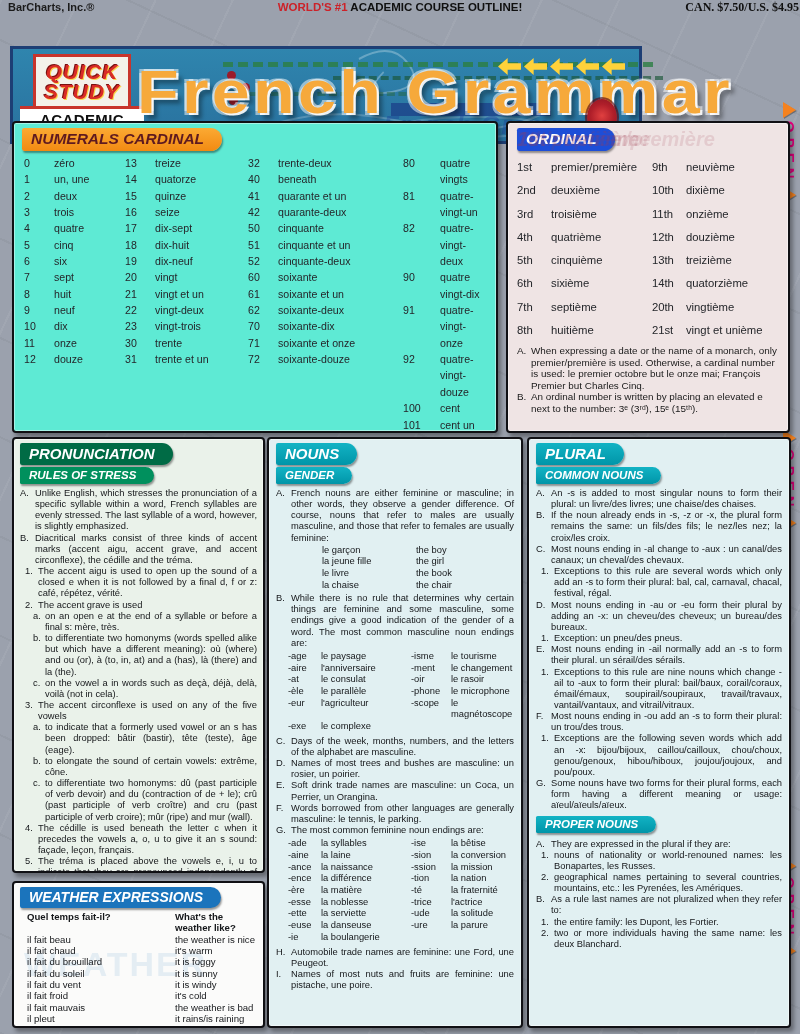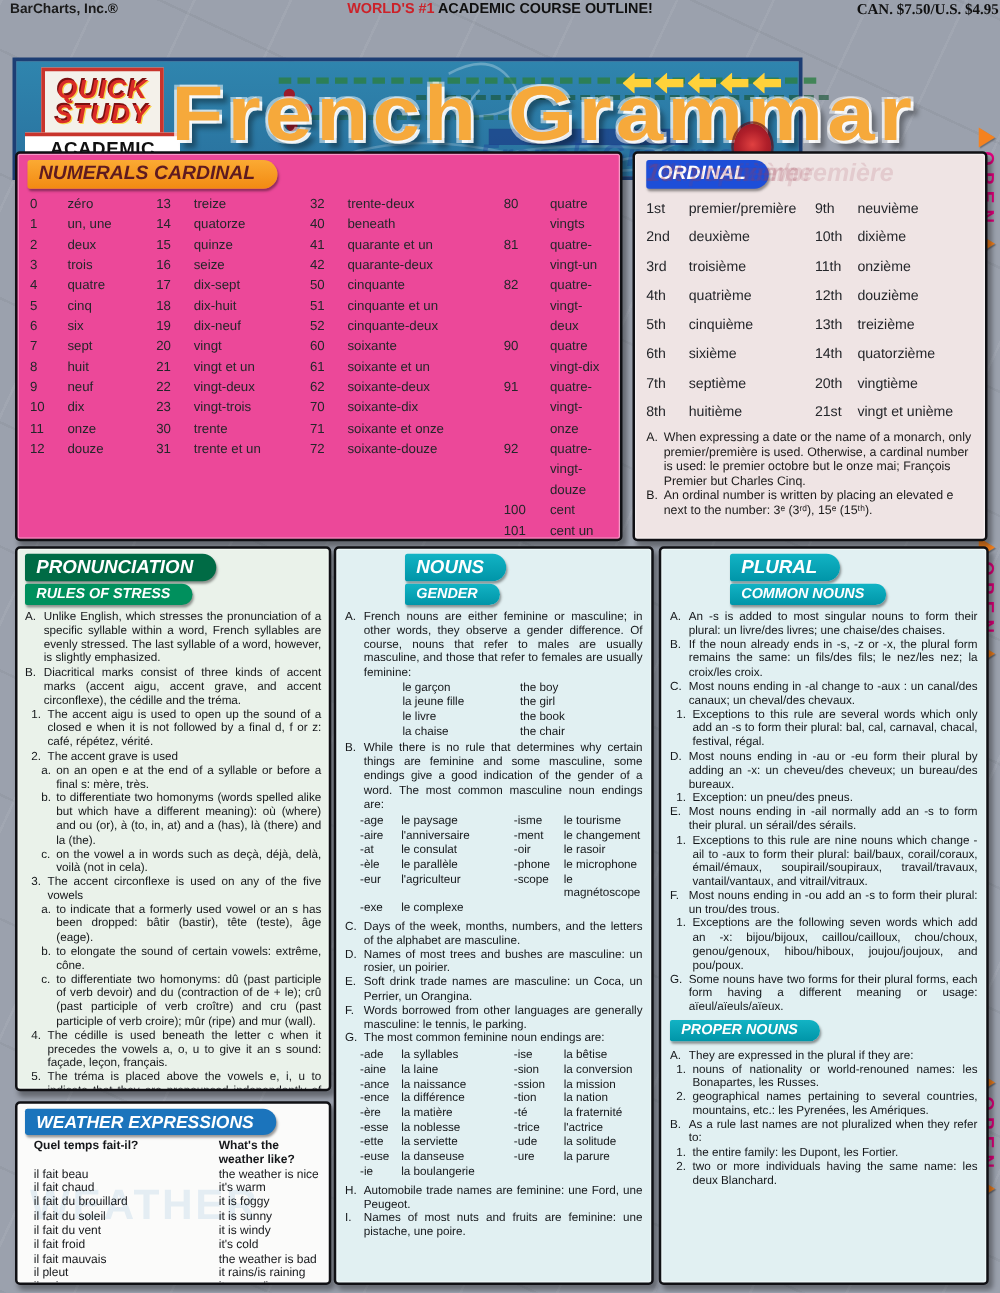--- a/index.html
+++ b/index.html
@@ -58,24 +58,24 @@
   
   .panel{position:absolute;box-sizing:border-box;border:2.5px solid #101014;border-radius:4px;overflow:hidden;
     box-shadow:3px 4px 4px rgba(0,0,0,.35), inset 0 0 0 1px rgba(255,255,255,.45);}
   .pill{display:inline-block;font-weight:bold;font-style:italic;border-radius:3px 16px 16px 3px;
     padding:2px 18px 3px 9px;box-shadow:1px 2px 2px rgba(0,0,0,.4);}
   .pill-orange{background:linear-gradient(180deg,#fbaa33,#f28a12);color:#5e1a20;font-size:15.5px;}
   .pill-maroon{background:#1d4ed8;color:#fff;font-size:15.5px;}
   .pill-dgreen{background:#006b45;color:#fff;font-size:15px;}
   .pill-green{background:#00905d;color:#fff;font-size:11.5px;margin-top:2px;text-align:center;}
   .pill-blue{background:#1b74bc;color:#fff;font-size:14px;}
-  .pill-teal{background:linear-gradient(180deg,#12b3c4,#0095a8);color:#fff;font-size:15px;margin-left:48px;}
+  .pill-teal{background:linear-gradient(180deg,#12b3c4,#0095a8);color:#fff;font-size:15px;}
   .pill-sub{font-size:11.5px;margin-top:2px;}
   
-  .numerals{left:12px;top:121px;width:486px;height:312px;background:#ec4899;padding:5px 8px 0;}
+  .numerals{left:12px;top:121px;width:486px;height:312px;background:#5eead4;padding:5px 8px 0;}
   .numgrid{display:grid;grid-template-columns:95px 117px 149px 1fr;column-gap:6px;margin:4px 2px 2px;}
   .numrow{display:grid;grid-template-columns:30px 1fr;font-size:10.6px;line-height:16.35px;color:#24262a;}
   .numcol:last-child .numrow{grid-template-columns:37px 1fr;}
   .notes{margin-top:2px;}
   .note{display:grid;grid-template-columns:14px 1fr;font-size:9.8px;line-height:11.3px;color:#1a1a1a;}
   
   .ordinal{left:506px;top:121px;width:284px;height:312px;background:#efe4e4;padding:5px 9px 0;}
   .ordgrid{display:grid;grid-template-columns:1.03fr 1fr;column-gap:4px;margin:5px 0 3px;position:relative;z-index:1;}
   .ordrow{display:grid;grid-template-columns:34px 1fr;font-size:11.3px;line-height:23.3px;color:#24262a;}
   .ordinal .note{font-size:9.9px;line-height:11.5px;}

